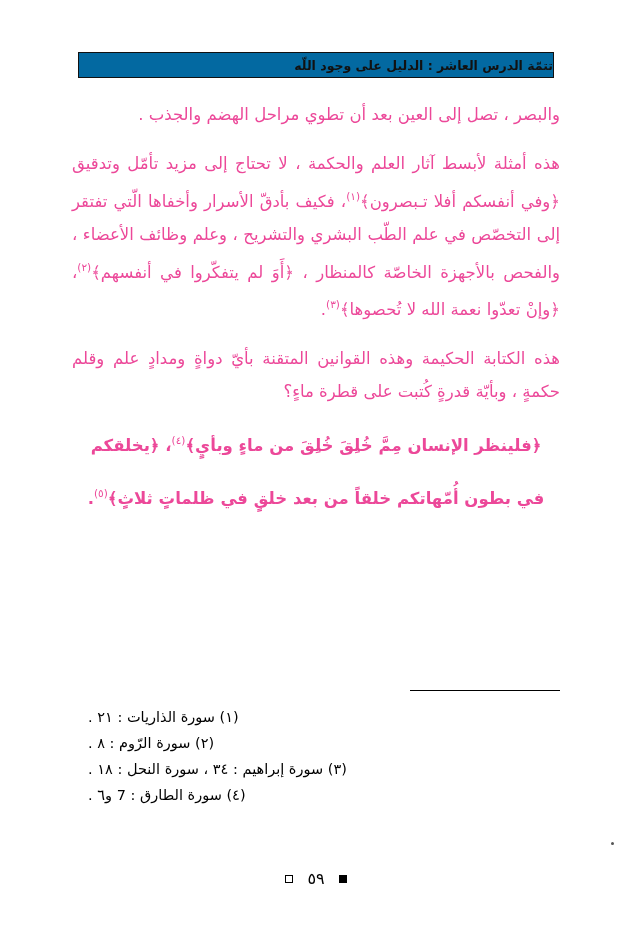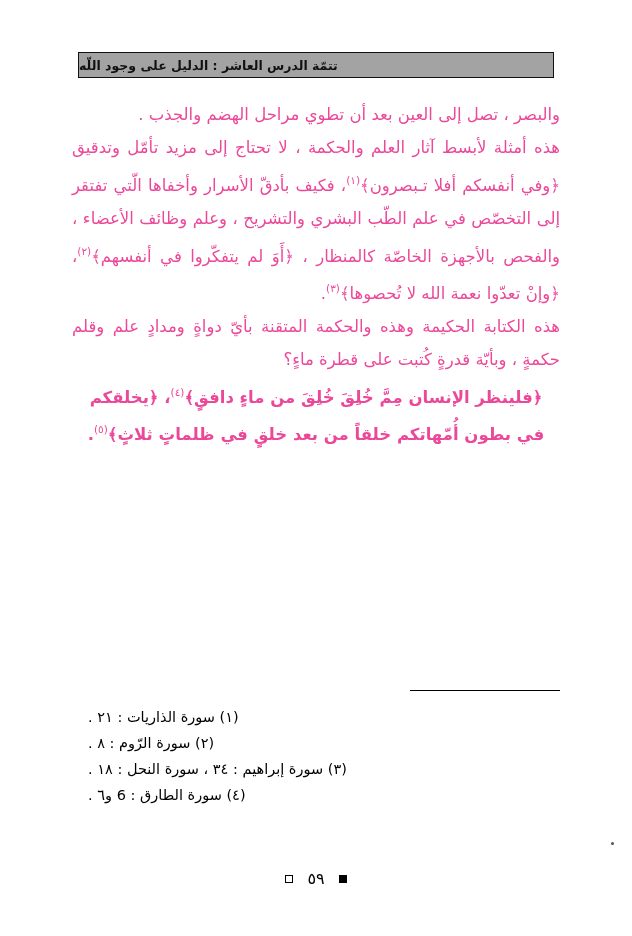--- a/index.html
+++ b/index.html
@@ -24,22 +24,22 @@
   .header {
     position: absolute;
     top: 52px;
     left: 78px;
     right: 78px;
     height: 26px;
     border: 1px solid #111;
     box-sizing: border-box;
     display: flex;
     align-items: center;
-    justify-content: flex-end;
-    background: #a3a3a3;
+    justify-content: flex-start;
+    background: #0369a1;
   }
   .header-inner {
     border: 0;
     font-size: 12.5px;
     font-weight: bold;
     letter-spacing: 0;
     color: #111;
     white-space: nowrap;
     direction: rtl;
   }
@@ -54,21 +54,21 @@
     text-align-last: right;
     font-size: 16.5px;
     line-height: 33px;
     color: #ec4899;
   }
   .body-text p {
     margin: 0 0 0 0;
     text-indent: 0;
   }
   .para + .para {
-    margin-top: 0;
+    margin-top: 16px;
   }
   .indent {
     text-indent: 28px;
   }
   .center-verse {
     text-align: center;
     text-align-last: center;
     font-weight: bold;
   }
   .quran {
@@ -162,41 +162,41 @@
 
     <p class="para">
       <span>والبصر ، تصل إلى العين بعد أن تطوي مراحل الهضم والجذب .</span>
     </p>
 
     <p class="para indent">
       <span>هذه أمثلة لأبسط آثار العلم والحكمة ، لا تحتاج إلى مزيد تأمّل وتدقيق ﴿وفي أنفسكم أفلا تـبصرون﴾</span><sup class="fn">(١)</sup><span>، فكيف بأدقّ الأسرار وأخفاها الّتي تفتقر إلى التخصّص في علم الطّب البشري والتشريح ، وعلم وظائف الأعضاء ، والفحص بالأجهزة الخاصّة كالمنظار ، ﴿أَوَ لم يتفكّروا في أنفسهم﴾</span><sup class="fn">(٢)</sup><span>، ﴿وإنْ تعدّوا نعمة الله لا تُحصوها﴾</span><sup class="fn">(٣)</sup><span>.</span>
     </p>
 
     <p class="para indent">
-      <span>هذه الكتابة الحكيمة وهذه والحكمة المتقنة بأيّ دواةٍ ومدادٍ علم وقلم حكمةٍ ، وبأيّة قدرةٍ كُتبت على قطرة ماءٍ؟</span>
+      <span>هذه الكتابة الحكيمة وهذه القوانين المتقنة بأيّ دواةٍ ومدادٍ علم وقلم حكمةٍ ، وبأيّة قدرةٍ كُتبت على قطرة ماءٍ؟</span>
     </p>
 
     <p class="para center-verse">
-      <span class="quran">﴿فلينظر الإنسان مِمَّ خُلِقَ خُلِقَ من ماءٍ دافقٍ﴾</span><sup class="fn">(٤)</sup><span class="quran">، ﴿يخلقكم</span>
+      <span class="quran">﴿فلينظر الإنسان مِمَّ خُلِقَ خُلِقَ من ماءٍ وبأيٍ﴾</span><sup class="fn">(٤)</sup><span class="quran">، ﴿يخلقكم</span>
     </p>
 
     <p class="para center-verse">
       <span class="quran">في بطون أُمّهاتكم خلقاً من بعد خلقٍ في ظلماتٍ ثلاثٍ﴾</span><sup class="fn">(٥)</sup><span>.</span>
     </p>
 
 
   </div>
 
   <div class="fn-rule"></div>
 
   <div class="footnotes">
     <div class="fn-wrap"><span class="fn-item-inner">(١) سورة الذاريات : ٢١ .</span></div>
     <div class="fn-wrap"><span class="fn-item-inner">(٢) سورة الرّوم : ٨ .</span></div>
     <div class="fn-wrap"><span class="fn-item-inner">(٣) سورة إبراهيم : ٣٤ ، سورة النحل : ١٨ .</span></div>
-    <div class="fn-wrap"><span class="fn-item-inner">(٤) سورة الطارق : 6 و٦ .</span></div>
+    <div class="fn-wrap"><span class="fn-item-inner">(٤) سورة الطارق : 7 و٦ .</span></div>
   </div>
 
   <div class="footer">
     <span class="sq-filled"></span>
     <span class="pagenum">٥٩</span>
     <span class="sq-hollow"></span>
   </div>
 
   <div class="tiny-mark"></div>
 

